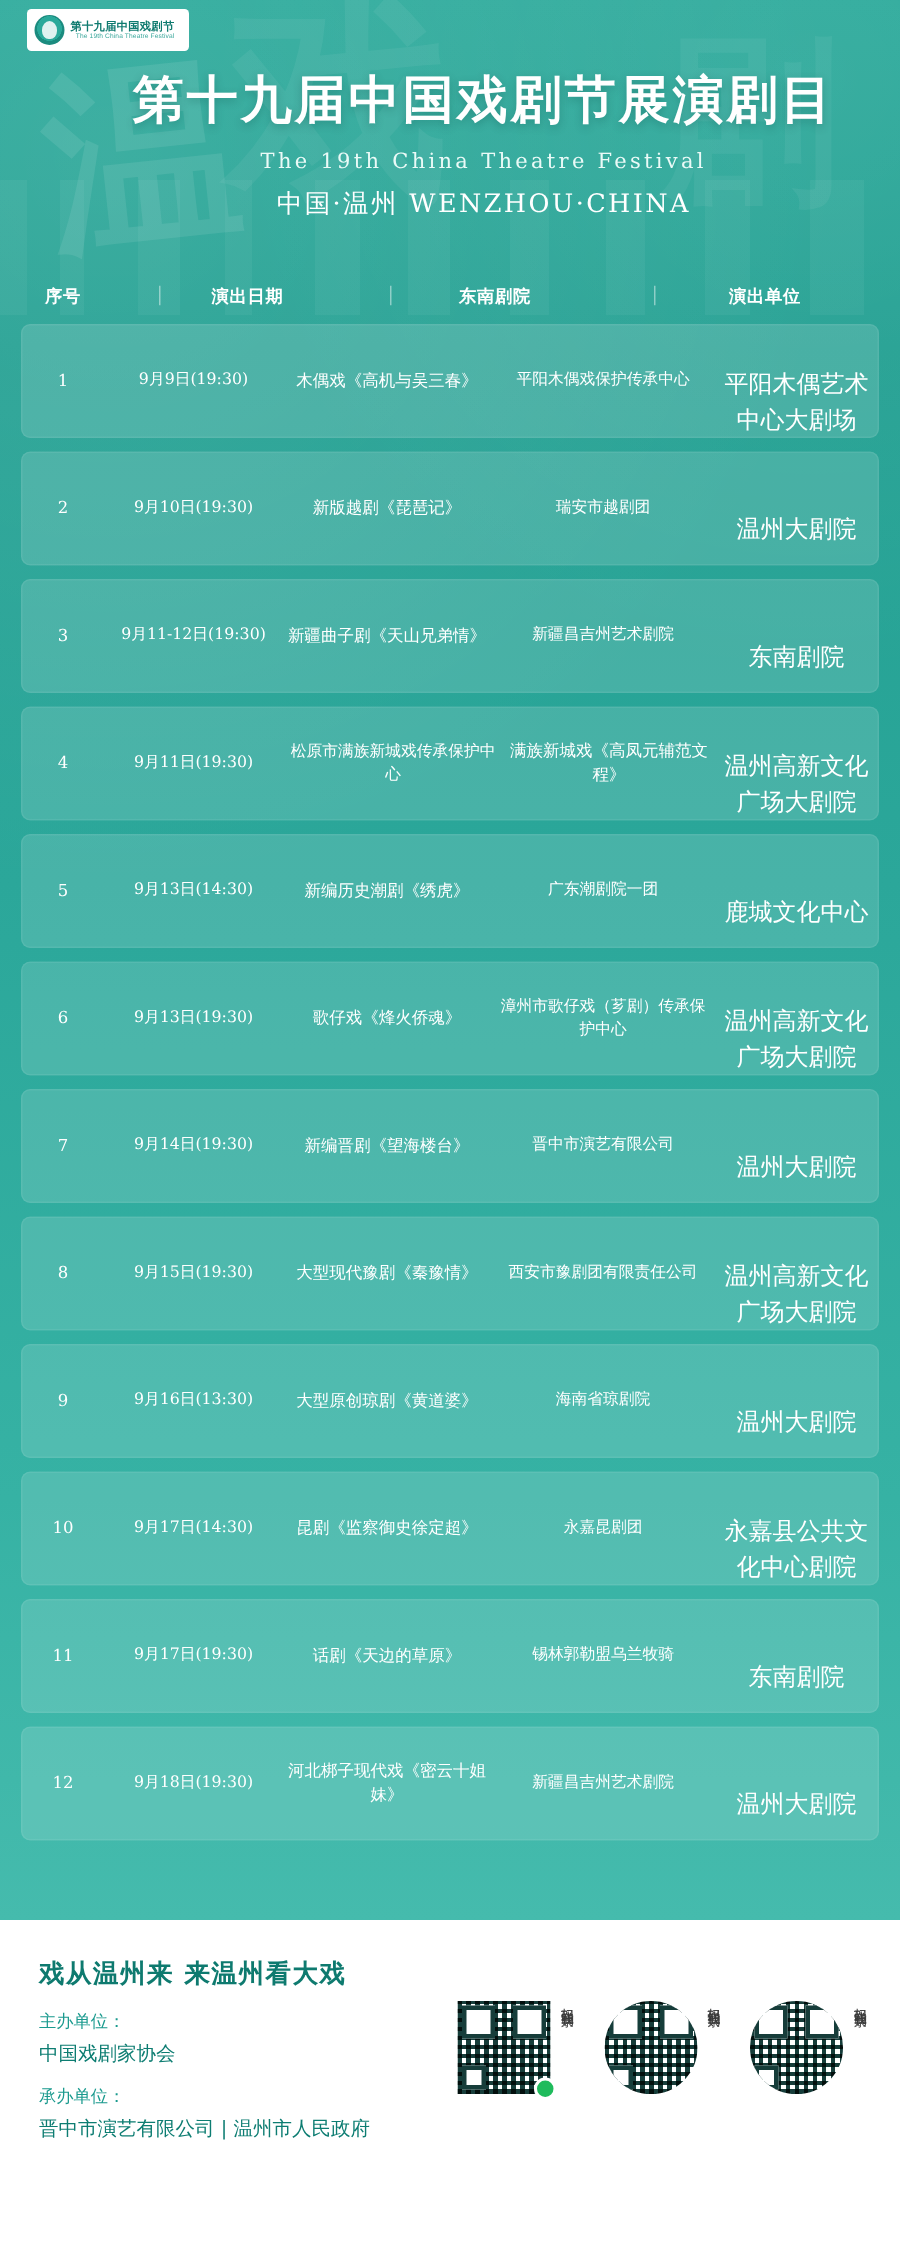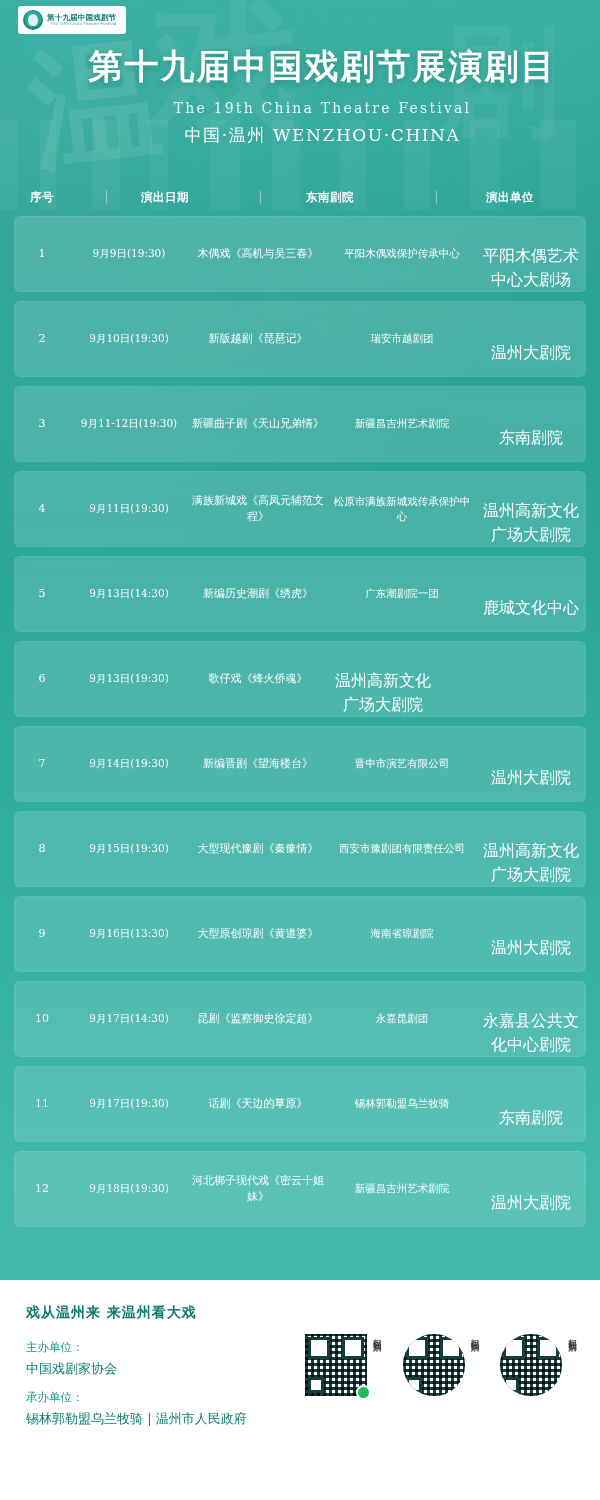--- a/index.html
+++ b/index.html
@@ -146,21 +146,21 @@
 
   
   .footer {
     position: absolute; left: 0; top: 1280px; width: 600px; height: 220px;
     background: #ffffff;
   }
   .footer-inner { position: relative; width: 100%; height: 100%; }
   .slogan {
     position: absolute; left: 26px; top: 24px;
     font-family: "DejaVu Serif", "Liberation Serif", serif;
-    font-size: 14px; font-weight: 700; color: #0e7a6f; letter-spacing: 1px;
+    font-size: 17px; font-weight: 700; color: #0e7a6f; letter-spacing: 1px;
   }
   .org-block { position: absolute; left: 26px; top: 60px; color: #1a9a8e; }
   .org-label { font-size: 11.5px; margin-bottom: 5px; font-family: "DejaVu Serif","Liberation Serif",serif; }
   .org-value { font-size: 13px; margin-bottom: 12px; color: #0d7d72; font-family: "DejaVu Serif","Liberation Serif",serif; }
 
   .qr-area {
     position: absolute; right: 22px; top: 52px;
     display: flex; gap: 18px; align-items: flex-start;
   }
   .qr-item { display: flex; align-items: center; gap: 3px; }
@@ -248,35 +248,36 @@
       <div class="row">
         <div class="cell col-no">3</div>
         <div class="cell col-date">9月11-12日(19:30)</div>
         <div class="cell col-play">新疆曲子剧《天山兄弟情》</div>
         <div class="cell col-troupe">新疆昌吉州艺术剧院</div>
         <div class="cell col-venue">东南剧院</div>
       </div>
       <div class="row">
         <div class="cell col-no">4</div>
         <div class="cell col-date">9月11日(19:30)</div>
+        <div class="cell col-troupe">松原市满族新城戏传承保护中心</div>
         <div class="cell col-play">满族新城戏《高凤元辅范文程》</div>
-        <div class="cell col-troupe">松原市满族新城戏传承保护中心</div>
         <div class="cell col-venue">温州高新文化广场大剧院</div>
       </div>
       <div class="row">
         <div class="cell col-no">5</div>
         <div class="cell col-date">9月13日(14:30)</div>
         <div class="cell col-play">新编历史潮剧《绣虎》</div>
         <div class="cell col-troupe">广东潮剧院一团</div>
         <div class="cell col-venue">鹿城文化中心</div>
       </div>
       <div class="row">
         <div class="cell col-no">6</div>
         <div class="cell col-date">9月13日(19:30)</div>
         <div class="cell col-play">歌仔戏《烽火侨魂》</div>
+        <div class="cell col-troupe">漳州市歌仔戏（芗剧）传承保护中心</div>
         <div class="cell col-venue">温州高新文化广场大剧院</div>
       </div>
       <div class="row">
         <div class="cell col-no">7</div>
         <div class="cell col-date">9月14日(19:30)</div>
         <div class="cell col-play">新编晋剧《望海楼台》</div>
         <div class="cell col-troupe">晋中市演艺有限公司</div>
         <div class="cell col-venue">温州大剧院</div>
       </div>
       <div class="row">
@@ -319,21 +320,21 @@
 </div>
 
 <div class="footer">
   <div class="footer-inner">
     <div class="slogan">戏从温州来  来温州看大戏</div>
 
     <div class="org-block">
       <div class="org-label">主办单位：</div>
       <div class="org-value">中国戏剧家协会</div>
       <div class="org-label">承办单位：</div>
-      <div class="org-value">锡林郭勒盟乌兰牧骑 | 温州市人民政府</div>
+      <div class="org-value">晋中市演艺有限公司 | 温州市人民政府</div>
     </div>
 
     <div class="qr-area">
       <div class="qr-item">
         <div class="qr-box">
           <span class="qr-dot"></span>
           <span class="qr-badge"></span>
         </div>
         <div class="qr-caption">扫码在线购票</div>
       </div>

